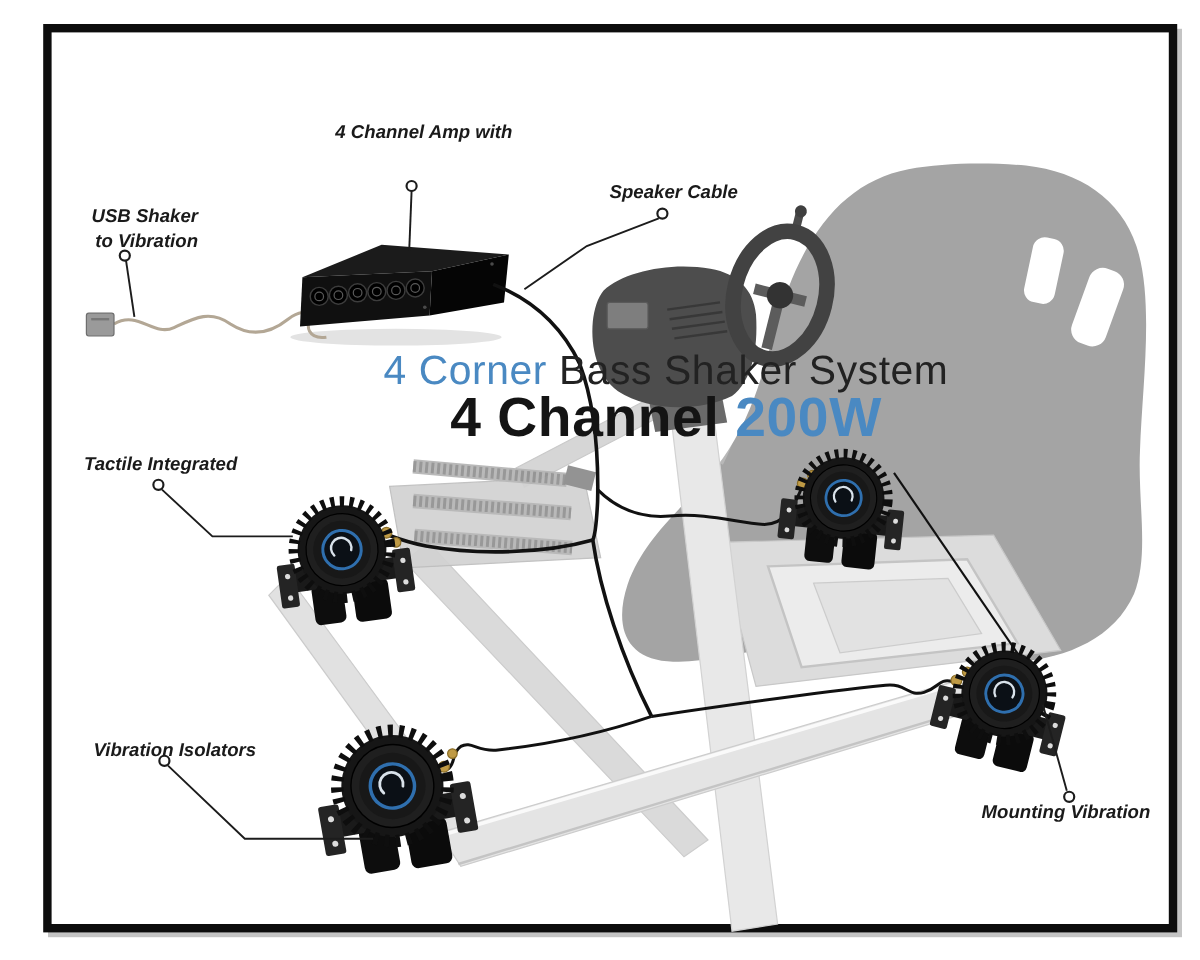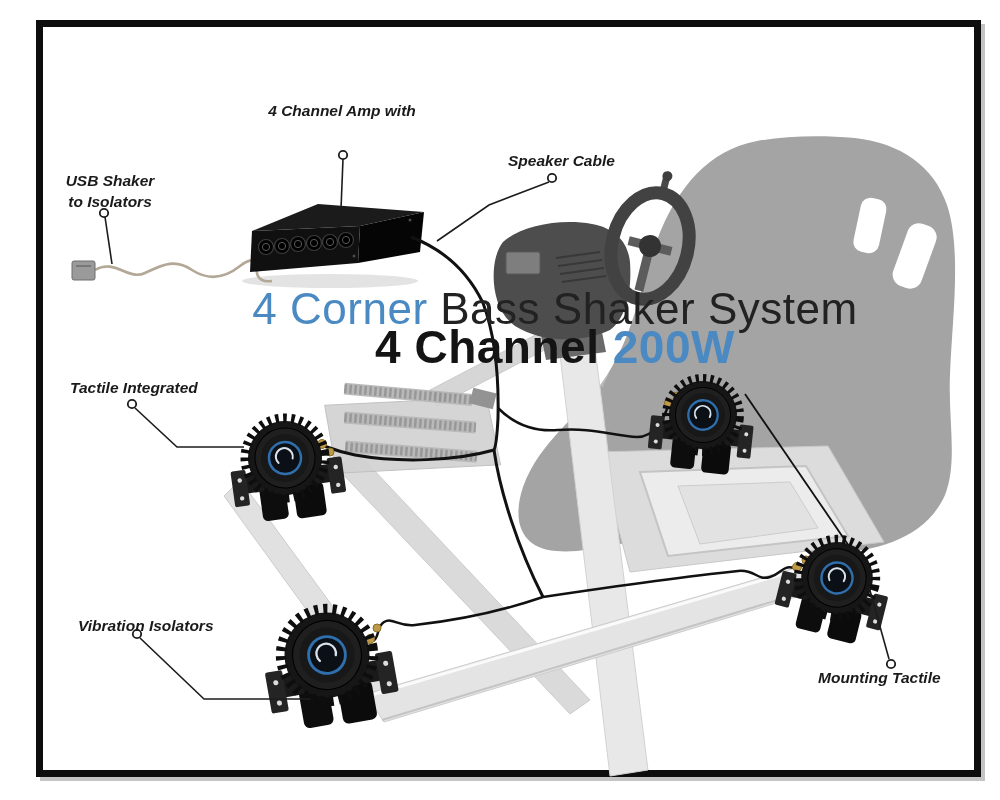--- a/index.html
+++ b/index.html
@@ -3,23 +3,23 @@
 <meta charset="utf-8">
 <style>
   html,body{margin:0;padding:0;background:#fff;}
   #canvas{position:relative;width:1000px;height:800px;background:#ffffff;overflow:hidden;
           font-family:"Liberation Sans","DejaVu Sans",sans-serif;}
   #frame{position:absolute;left:36px;top:20px;width:945px;height:757px;
          border:7px solid #0d0d0d;box-shadow:4px 4px 0 #c4c4c4;box-sizing:border-box;}
   #art{position:absolute;left:0;top:0;width:1000px;height:800px;}
   .callout{position:absolute;font-style:italic;font-weight:bold;font-size:15.5px;
            color:#1a1a1a;line-height:21px;white-space:nowrap;}
-  .callout.center{text-align:center;}
+  .callout.center{text-align:right;}
   #title{position:absolute;left:200px;top:291px;width:710px;text-align:center;}
-  #title .l1{font-size:44px;font-weight:400;color:#222;letter-spacing:.5px;line-height:36px;}
+  #title .l1{font-size:34px;font-weight:400;color:#222;letter-spacing:.5px;line-height:36px;}
   #title .l2{font-size:46px;font-weight:bold;color:#141414;letter-spacing:.5px;line-height:40px;}
   .accent{color:#4a89c2;}
 </style>
 </head>
 <body>
 
 <div id="canvas">
   <div id="frame"></div>
 
   <svg id="art" viewBox="0 0 1000 800">
@@ -188,21 +188,21 @@
   </div>
 
   <div class="callout center" style="left:257px;top:100px;width:170px;">
     <div>4 Channel Amp with</div>
   </div>
 
   <div class="callout" style="left:508px;top:150px;">Speaker Cable</div>
 
   <div class="callout center" style="left:55px;top:170px;width:110px;">
     <div>USB Shaker</div>
-    <div>to Isolators</div>
+    <div>to Vibration</div>
   </div>
 
   <div class="callout" style="left:70px;top:377px;">Tactile Integrated</div>
 
   <div class="callout" style="left:78px;top:615px;">Vibration Isolators</div>
 
-  <div class="callout" style="left:818px;top:667px;">Mounting Tactile</div>
+  <div class="callout" style="left:818px;top:667px;">Mounting Vibration</div>
 </div>
 
 </body></html>

